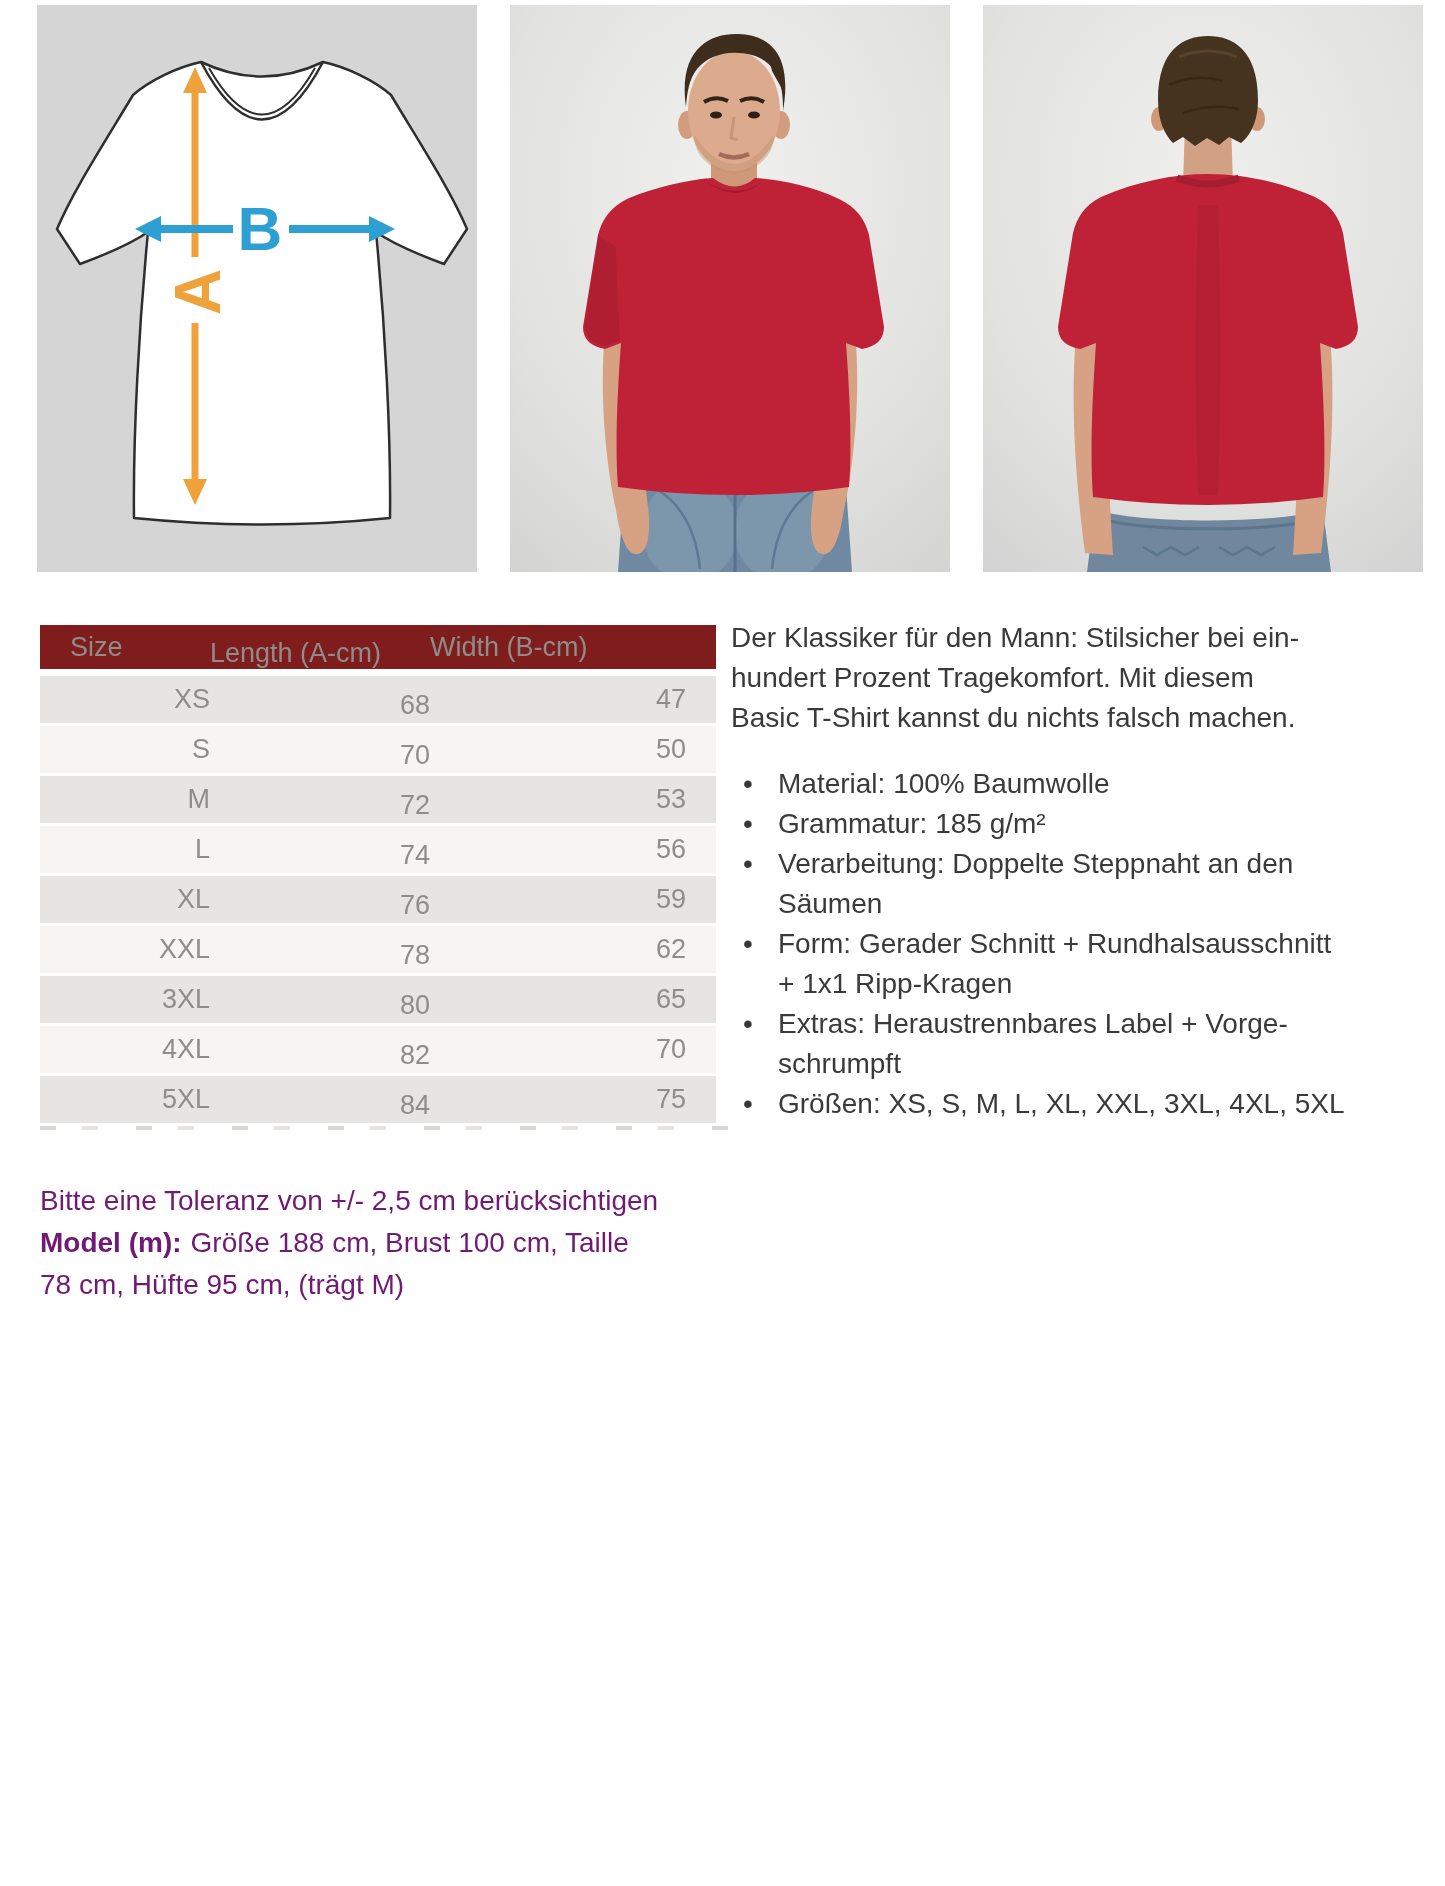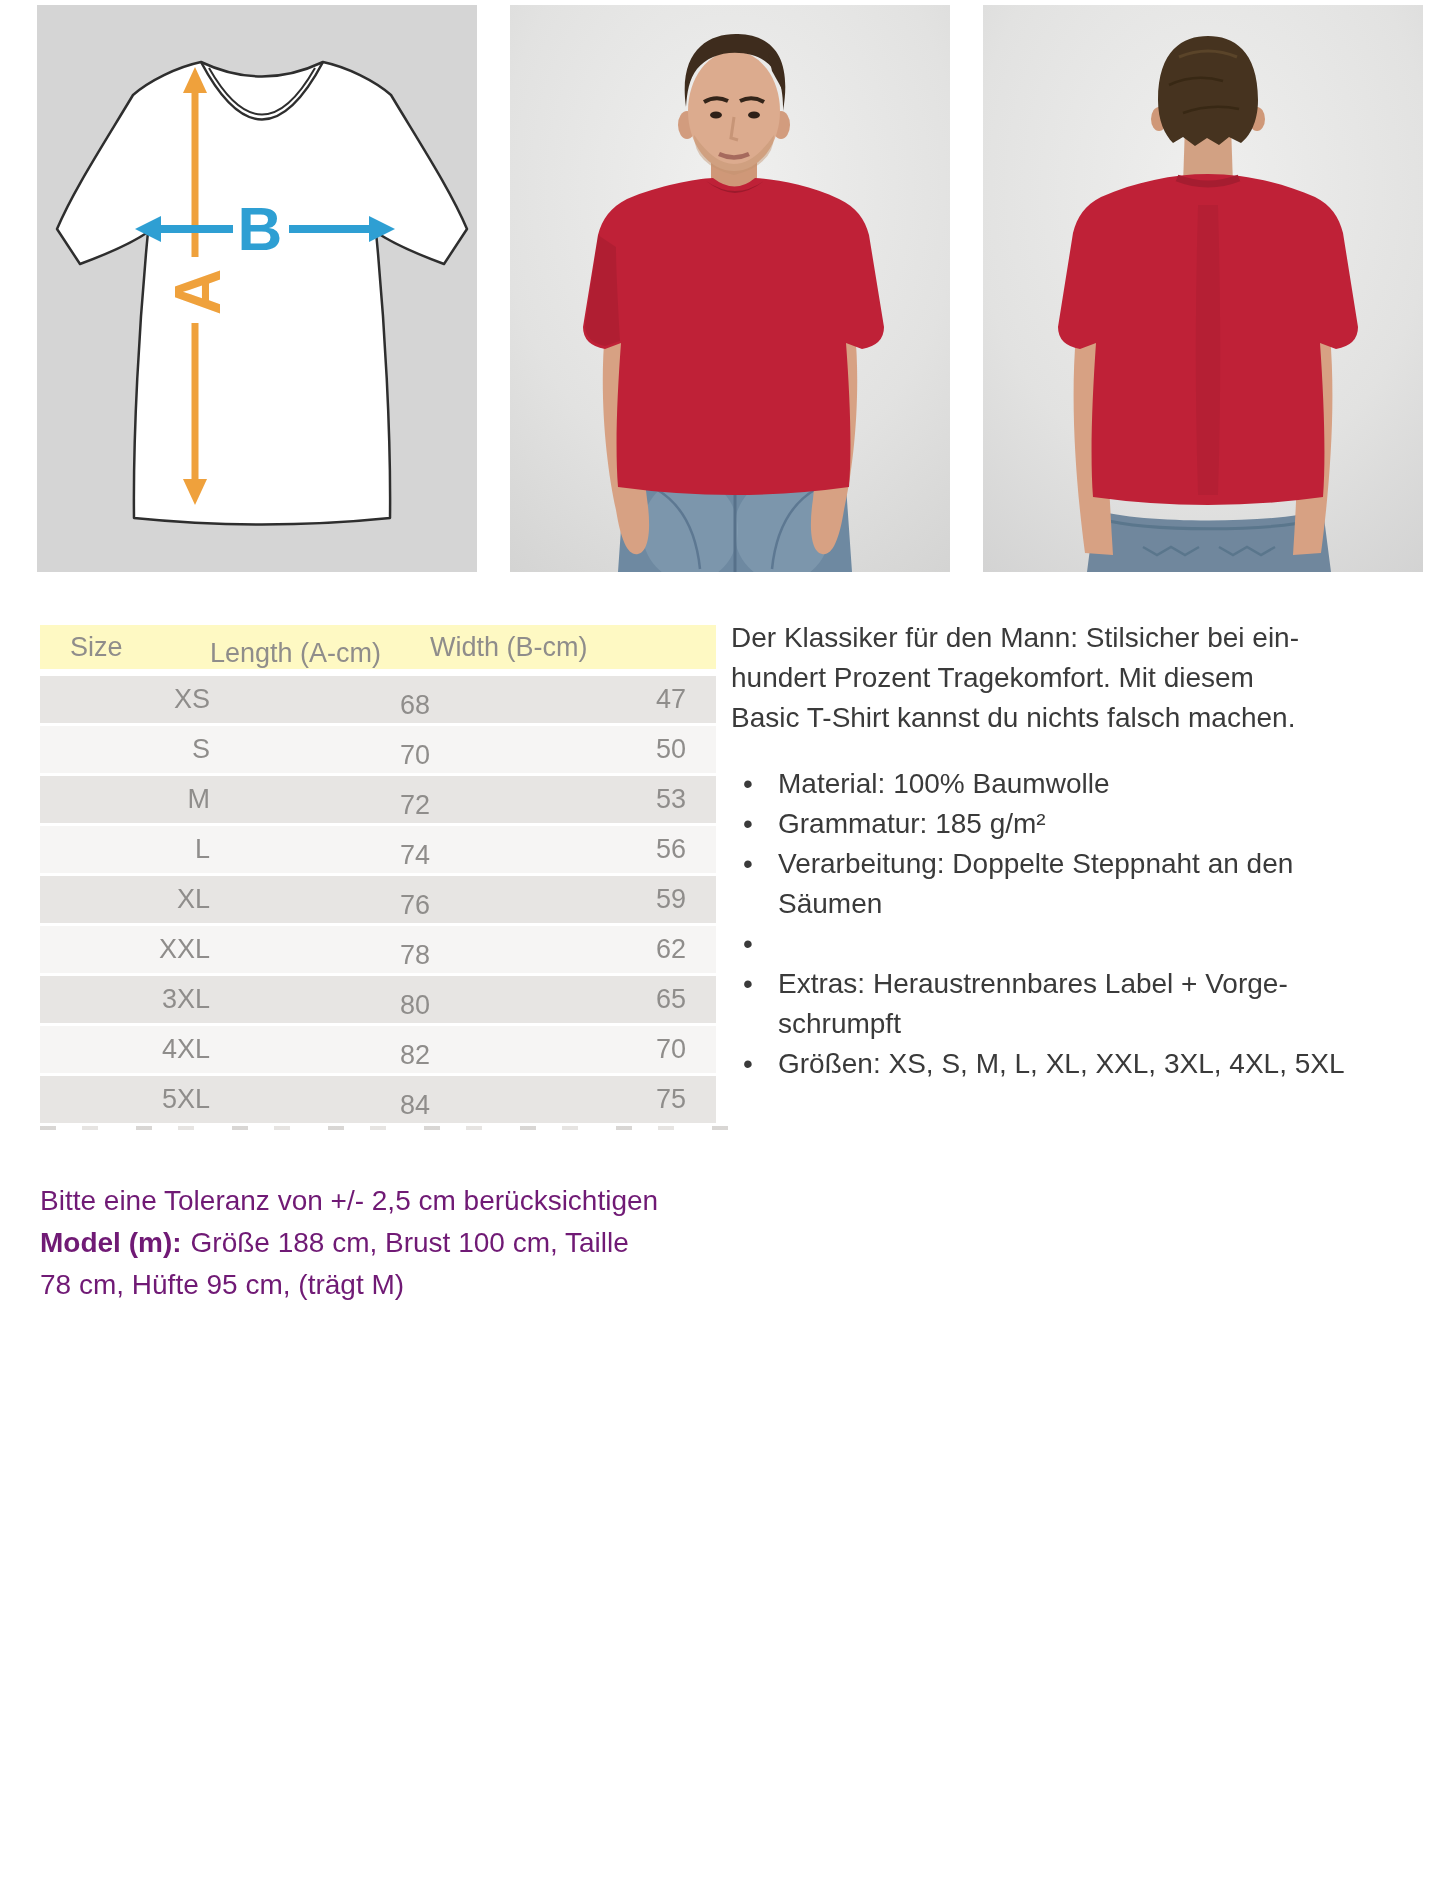--- a/index.html
+++ b/index.html
@@ -22,21 +22,21 @@
   .content{
     display:flex;align-items:flex-start;
     margin:53px 0 0 40px;
   }
   .left-col{width:680px;flex:0 0 auto;}
   .right-col{width:676px;margin-left:11px;flex:0 0 auto;}
 
   
   .size-table{width:676px;}
   .t-row{display:flex;align-items:center;margin-bottom:3px;}
-  .t-head{height:44px;background:#fef9c3;margin-bottom:7px;}
+  .t-head{height:44px;background:#7f1d1d;margin-bottom:7px;}
   .t-body-row{height:47px;text-align:right;}
   .t-row.dark{background:#e7e5e3;}
   .t-row.light{background:#f6f5f4;}
   .t-cell{color:#8f8d8b;font-size:27px;}
   .c1{width:170px;padding-left:30px;box-sizing:border-box;}
   .c2{width:220px;margin-top:12px;}
   .c3{width:256px;}
   .clipped-row-remnant{
     width:690px;height:4px;margin-top:3px;opacity:.75;
     background:repeating-linear-gradient(to right,
@@ -297,20 +297,22 @@
         <span class="bullet-dot">•</span>
         <span class="bullet-text">Grammatur: 185 g/m²</span>
       </div>
       <div class="bullet-row">
         <span class="bullet-dot">•</span>
         <span class="bullet-text">Verarbeitung: Doppelte Steppnaht an den
 Säumen</span>
       </div>
       <div class="bullet-row">
         <span class="bullet-dot">•</span>
+        <span class="bullet-text">Form: Gerader Schnitt + Rundhalsausschnitt
++ 1x1 Ripp-Kragen</span>
       </div>
       <div class="bullet-row">
         <span class="bullet-dot">•</span>
         <span class="bullet-text">Extras: Heraustrennbares Label + Vorge-
 schrumpft</span>
       </div>
       <div class="bullet-row">
         <span class="bullet-dot">•</span>
         <span class="bullet-text">Größen: XS, S, M, L, XL, XXL, 3XL, 4XL, 5XL</span>
       </div>

